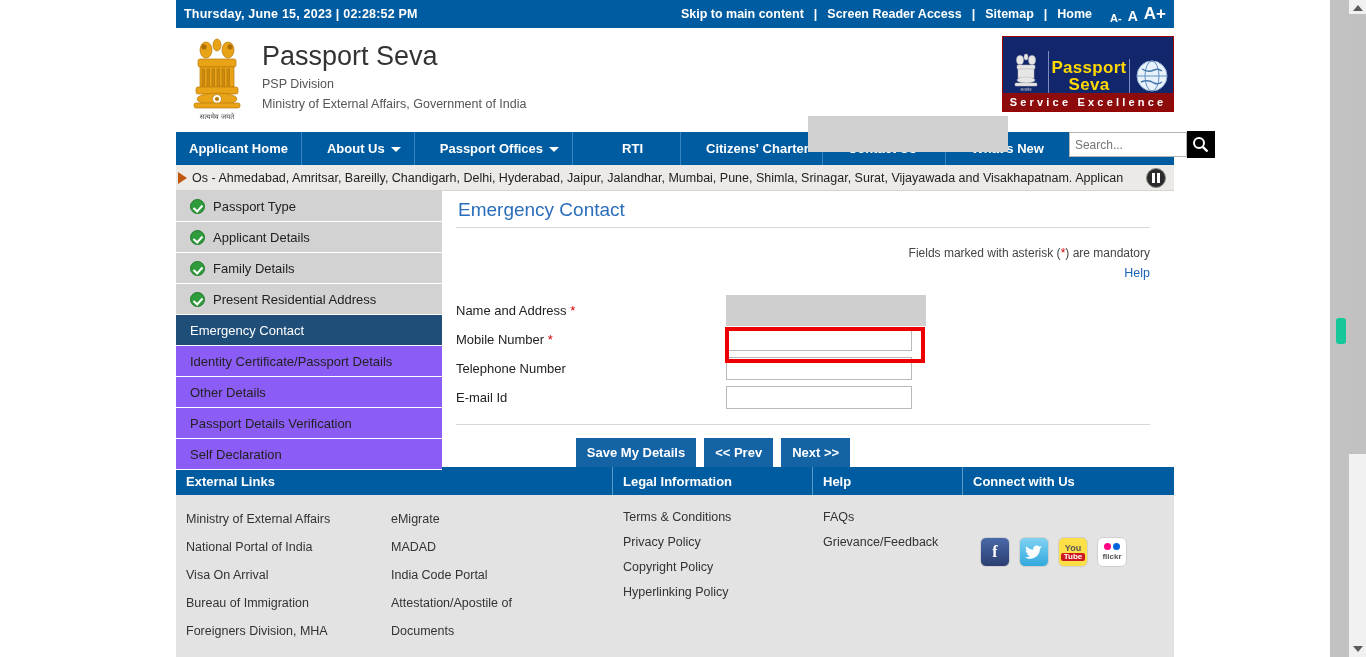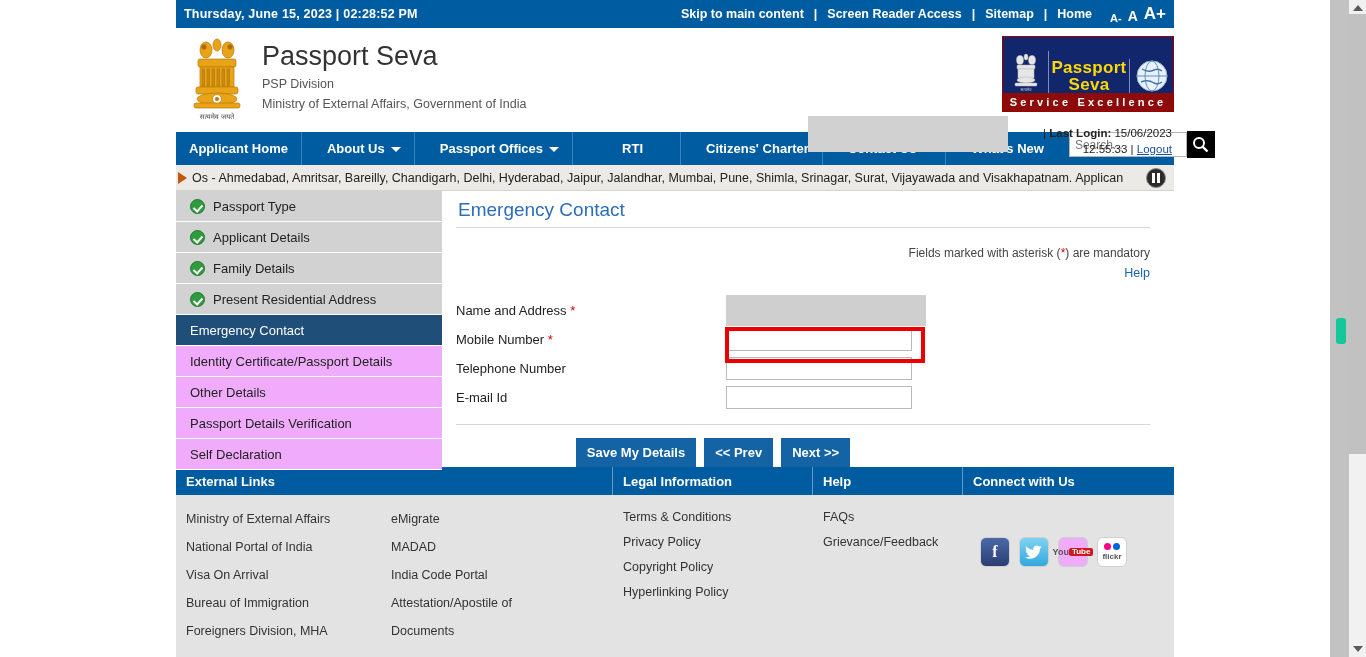--- a/index.html
+++ b/index.html
@@ -192,21 +192,21 @@
   }
   .sidebar {
     width: 266px; flex: none; padding-top: 0px; background: #ffffff;
   }
   .step {
     height: 31px; display: flex; align-items: center;
     padding-left: 14px; font-size: 13px; color: #222;
     border-bottom: 1px solid #ffffff;
   }
   .step.done { background: #d2d2d2; }
-  .step.todo { background: #f0abfc; }
+  .step.todo { background: #8b5cf6; }
   .step.active { background: #1f4e79; color: #ffffff; }
   .check {
     width: 15px; height: 15px; border-radius: 50%; background: #2e9b3c;
     margin-right: 8px; flex: none; position: relative;
     border: 1px solid #1f7a2a;
   }
   .check::after {
     content: ""; position: absolute; left: 4px; top: 3px;
     width: 4px; height: 7px; border: solid #ffffff;
     border-width: 0 2px 2px 0; transform: rotate(42deg);
@@ -280,22 +280,22 @@
     cursor: pointer;
   }
   .social { display: flex; gap: 9px; padding-top: 32px; padding-left: 7px; }
   .sicon {
     width: 30px; height: 30px; border-radius: 6px; border: 1px solid #cfcfcf;
     display: flex; align-items: center; justify-content: center;
     font-size: 16px; font-weight: bold; color: #ffffff; background: #ccc;
   }
   .sicon.fb { background: linear-gradient(#4a69a8,#2b3e72); font-family: "Liberation Serif", serif; }
   .sicon.tw { background: linear-gradient(#7fd2f2,#32a8dd); }
-  .sicon.yt { background: #f0abfc; color: #cc181e; font-size: 8px; line-height: 1.0;
-              flex-direction: row; }
+  .sicon.yt { background: #fde047; color: #cc181e; font-size: 8px; line-height: 1.0;
+              flex-direction: column; }
   .sicon.yt .yt-top { color:#555; font-size: 9px; }
   .sicon.yt .yt-bot { background:#cc181e; color:#fff; padding: 0 3px; border-radius:2px; font-size:8px; }
   .sicon.fl { background: #ffffff; flex-direction: column; gap: 2px; }
   .fl-dots { display: flex; gap: 2px; }
   .fl-dot { width: 7px; height: 7px; border-radius: 50%; }
   .fl-dot.pink { background: #ff0084; }
   .fl-dot.blue { background: #0063dc; }
   .fl-word { font-size: 8px; color: #555; font-weight: bold; }
 </style>
 </head>
@@ -386,28 +386,20 @@
               <ellipse cx="17" cy="17" rx="7" ry="15" fill="none" stroke="#5f8fc4" stroke-width="1"></ellipse>
               <line x1="2" y1="17" x2="32" y2="17" stroke="#5f8fc4" stroke-width="1"></line>
               <path d="M7 10 q6 4 12 1 q4 -2 8 1" fill="none" stroke="#4477ad" stroke-width="1.4"></path>
               <path d="M6 23 q7 -3 13 1 q4 2 8 -1" fill="none" stroke="#4477ad" stroke-width="1.4"></path>
             </svg>
           </div>
         </div>
         <div class="psv-band">Service Excellence</div>
       </div>
 
-      <div class="lastlogin">
-        <span>|</span>
-        <b>Last Login:</b>
-        <span>15/06/2023</span><br>
-        <span>12:55:33</span>
-        <span>|</span>
-        <a href="#">Logout</a>
-      </div>
     </div>
 
     <div class="mainnav">
       <div class="navitem">
         <span>Applicant Home</span>
       </div>
       <div class="navitem">
         <span>About Us</span>
         <span class="caret"></span>
       </div>

